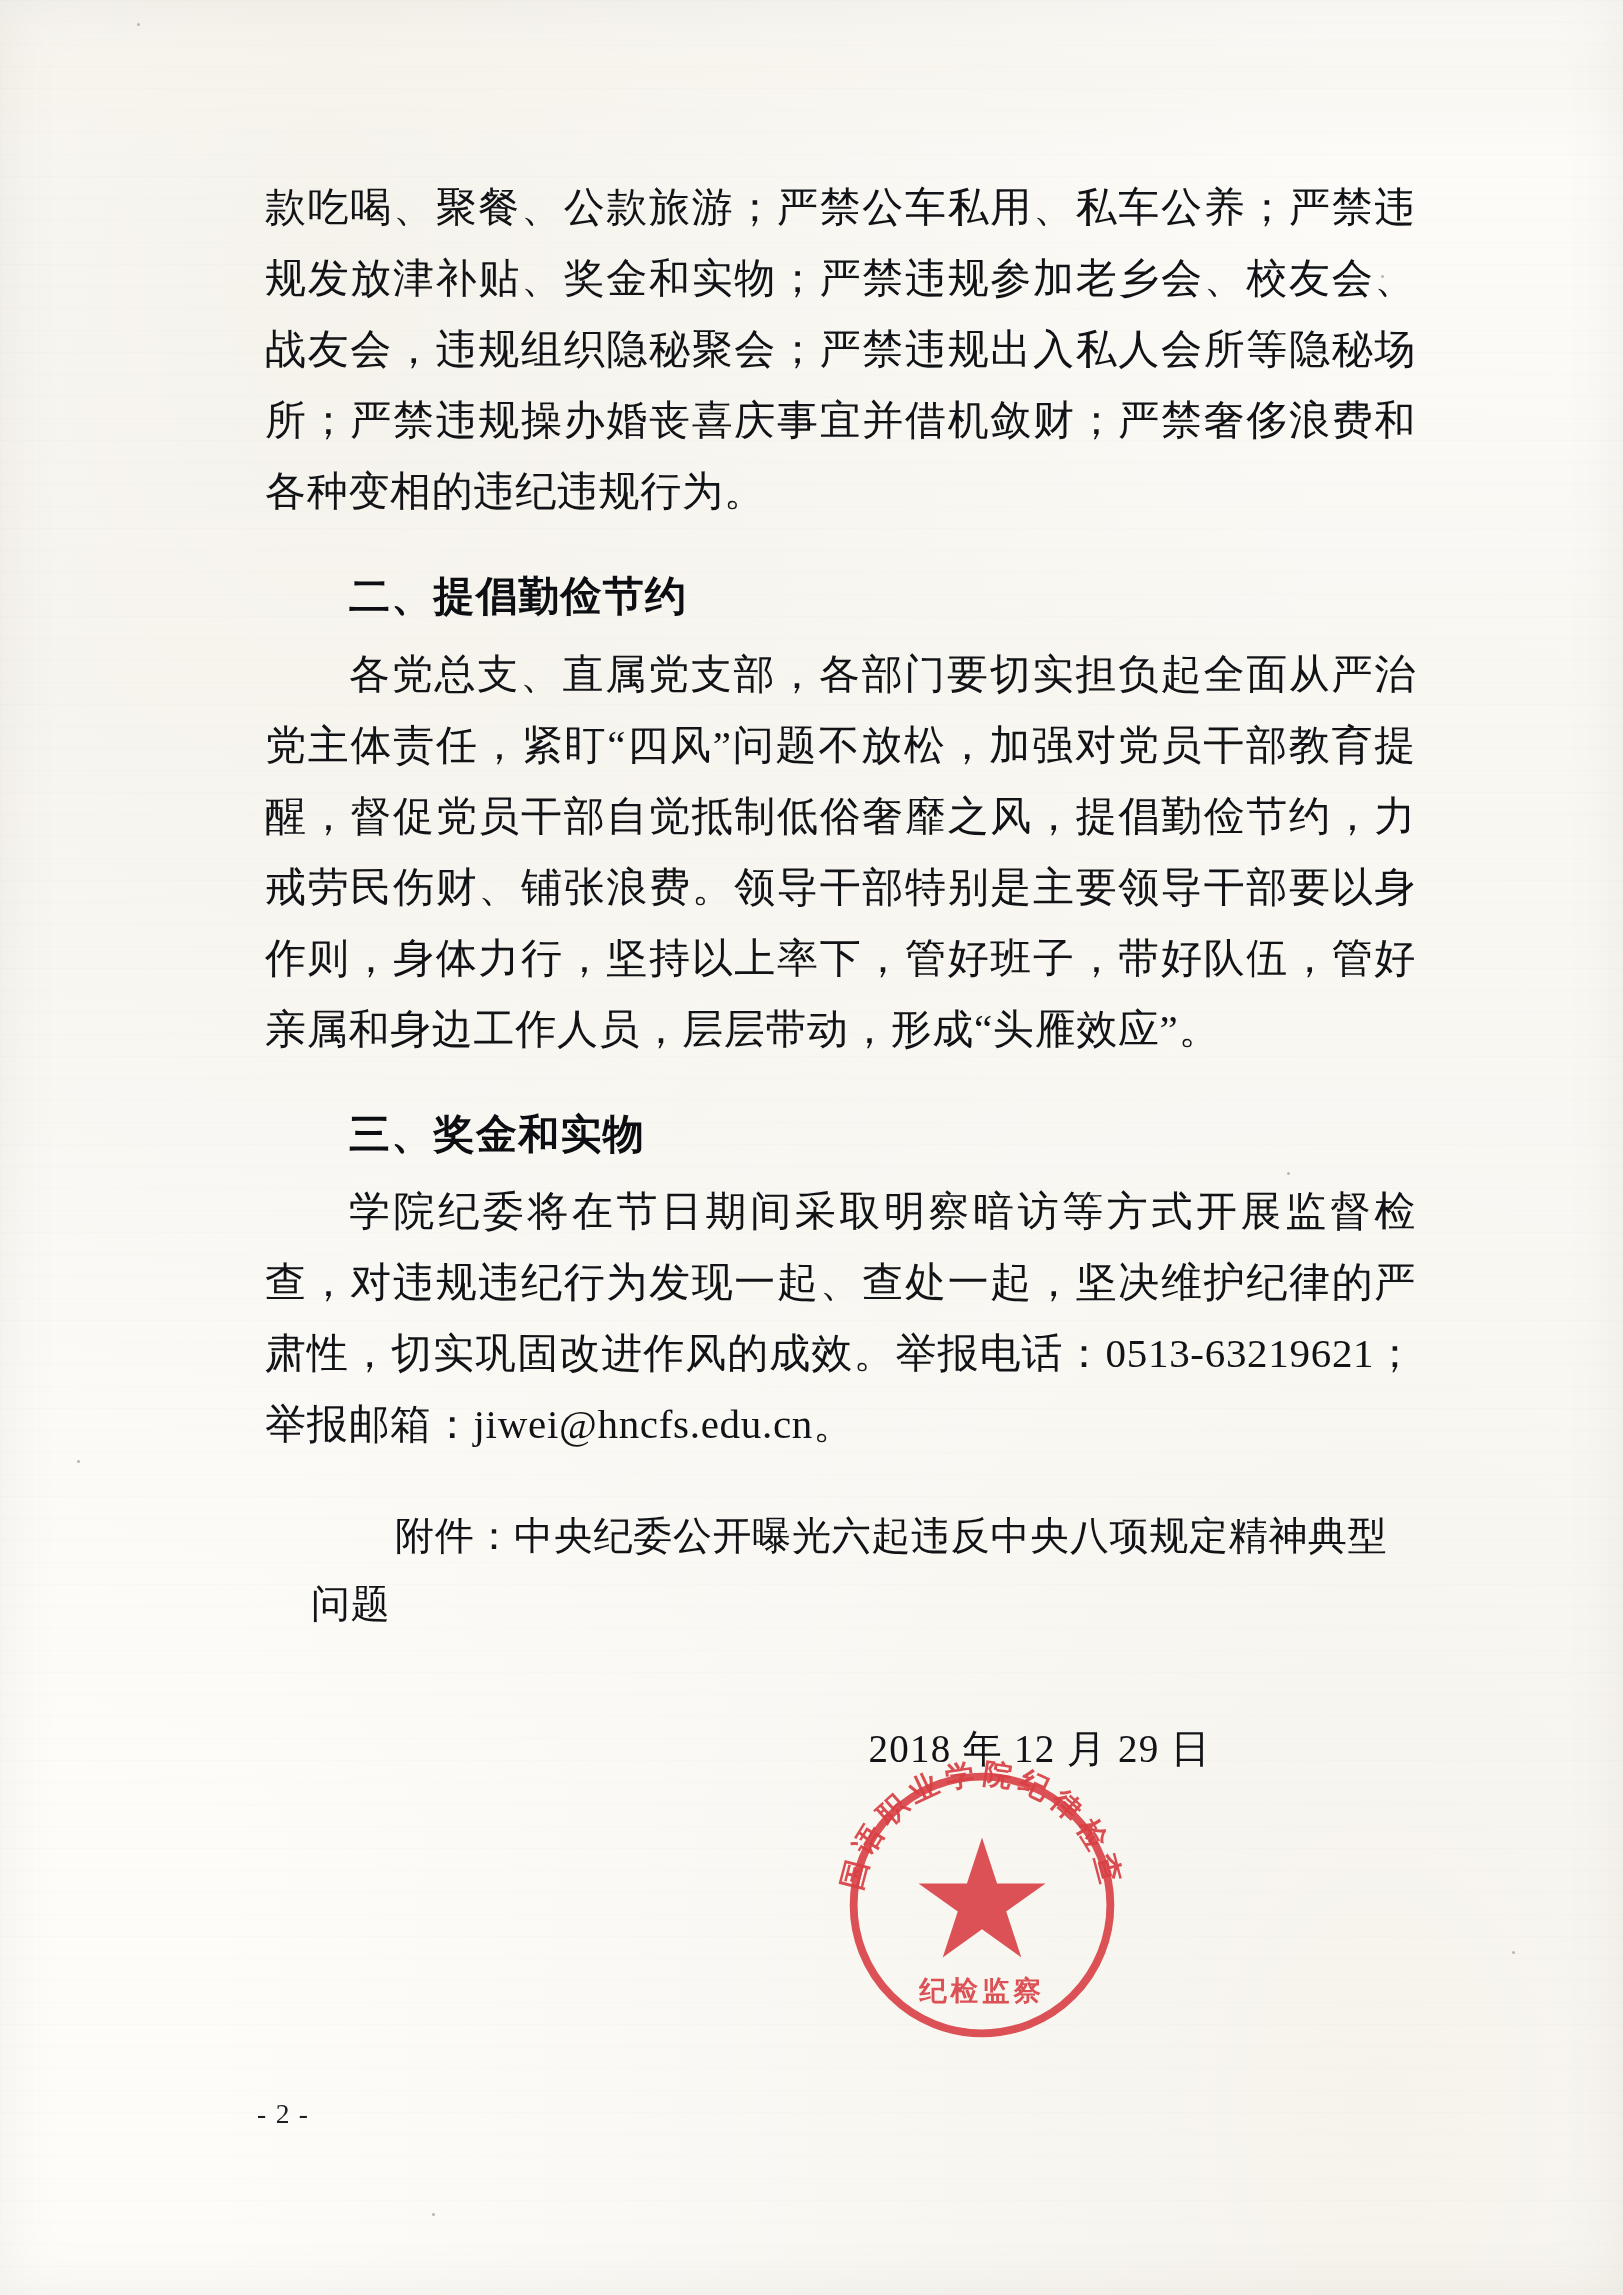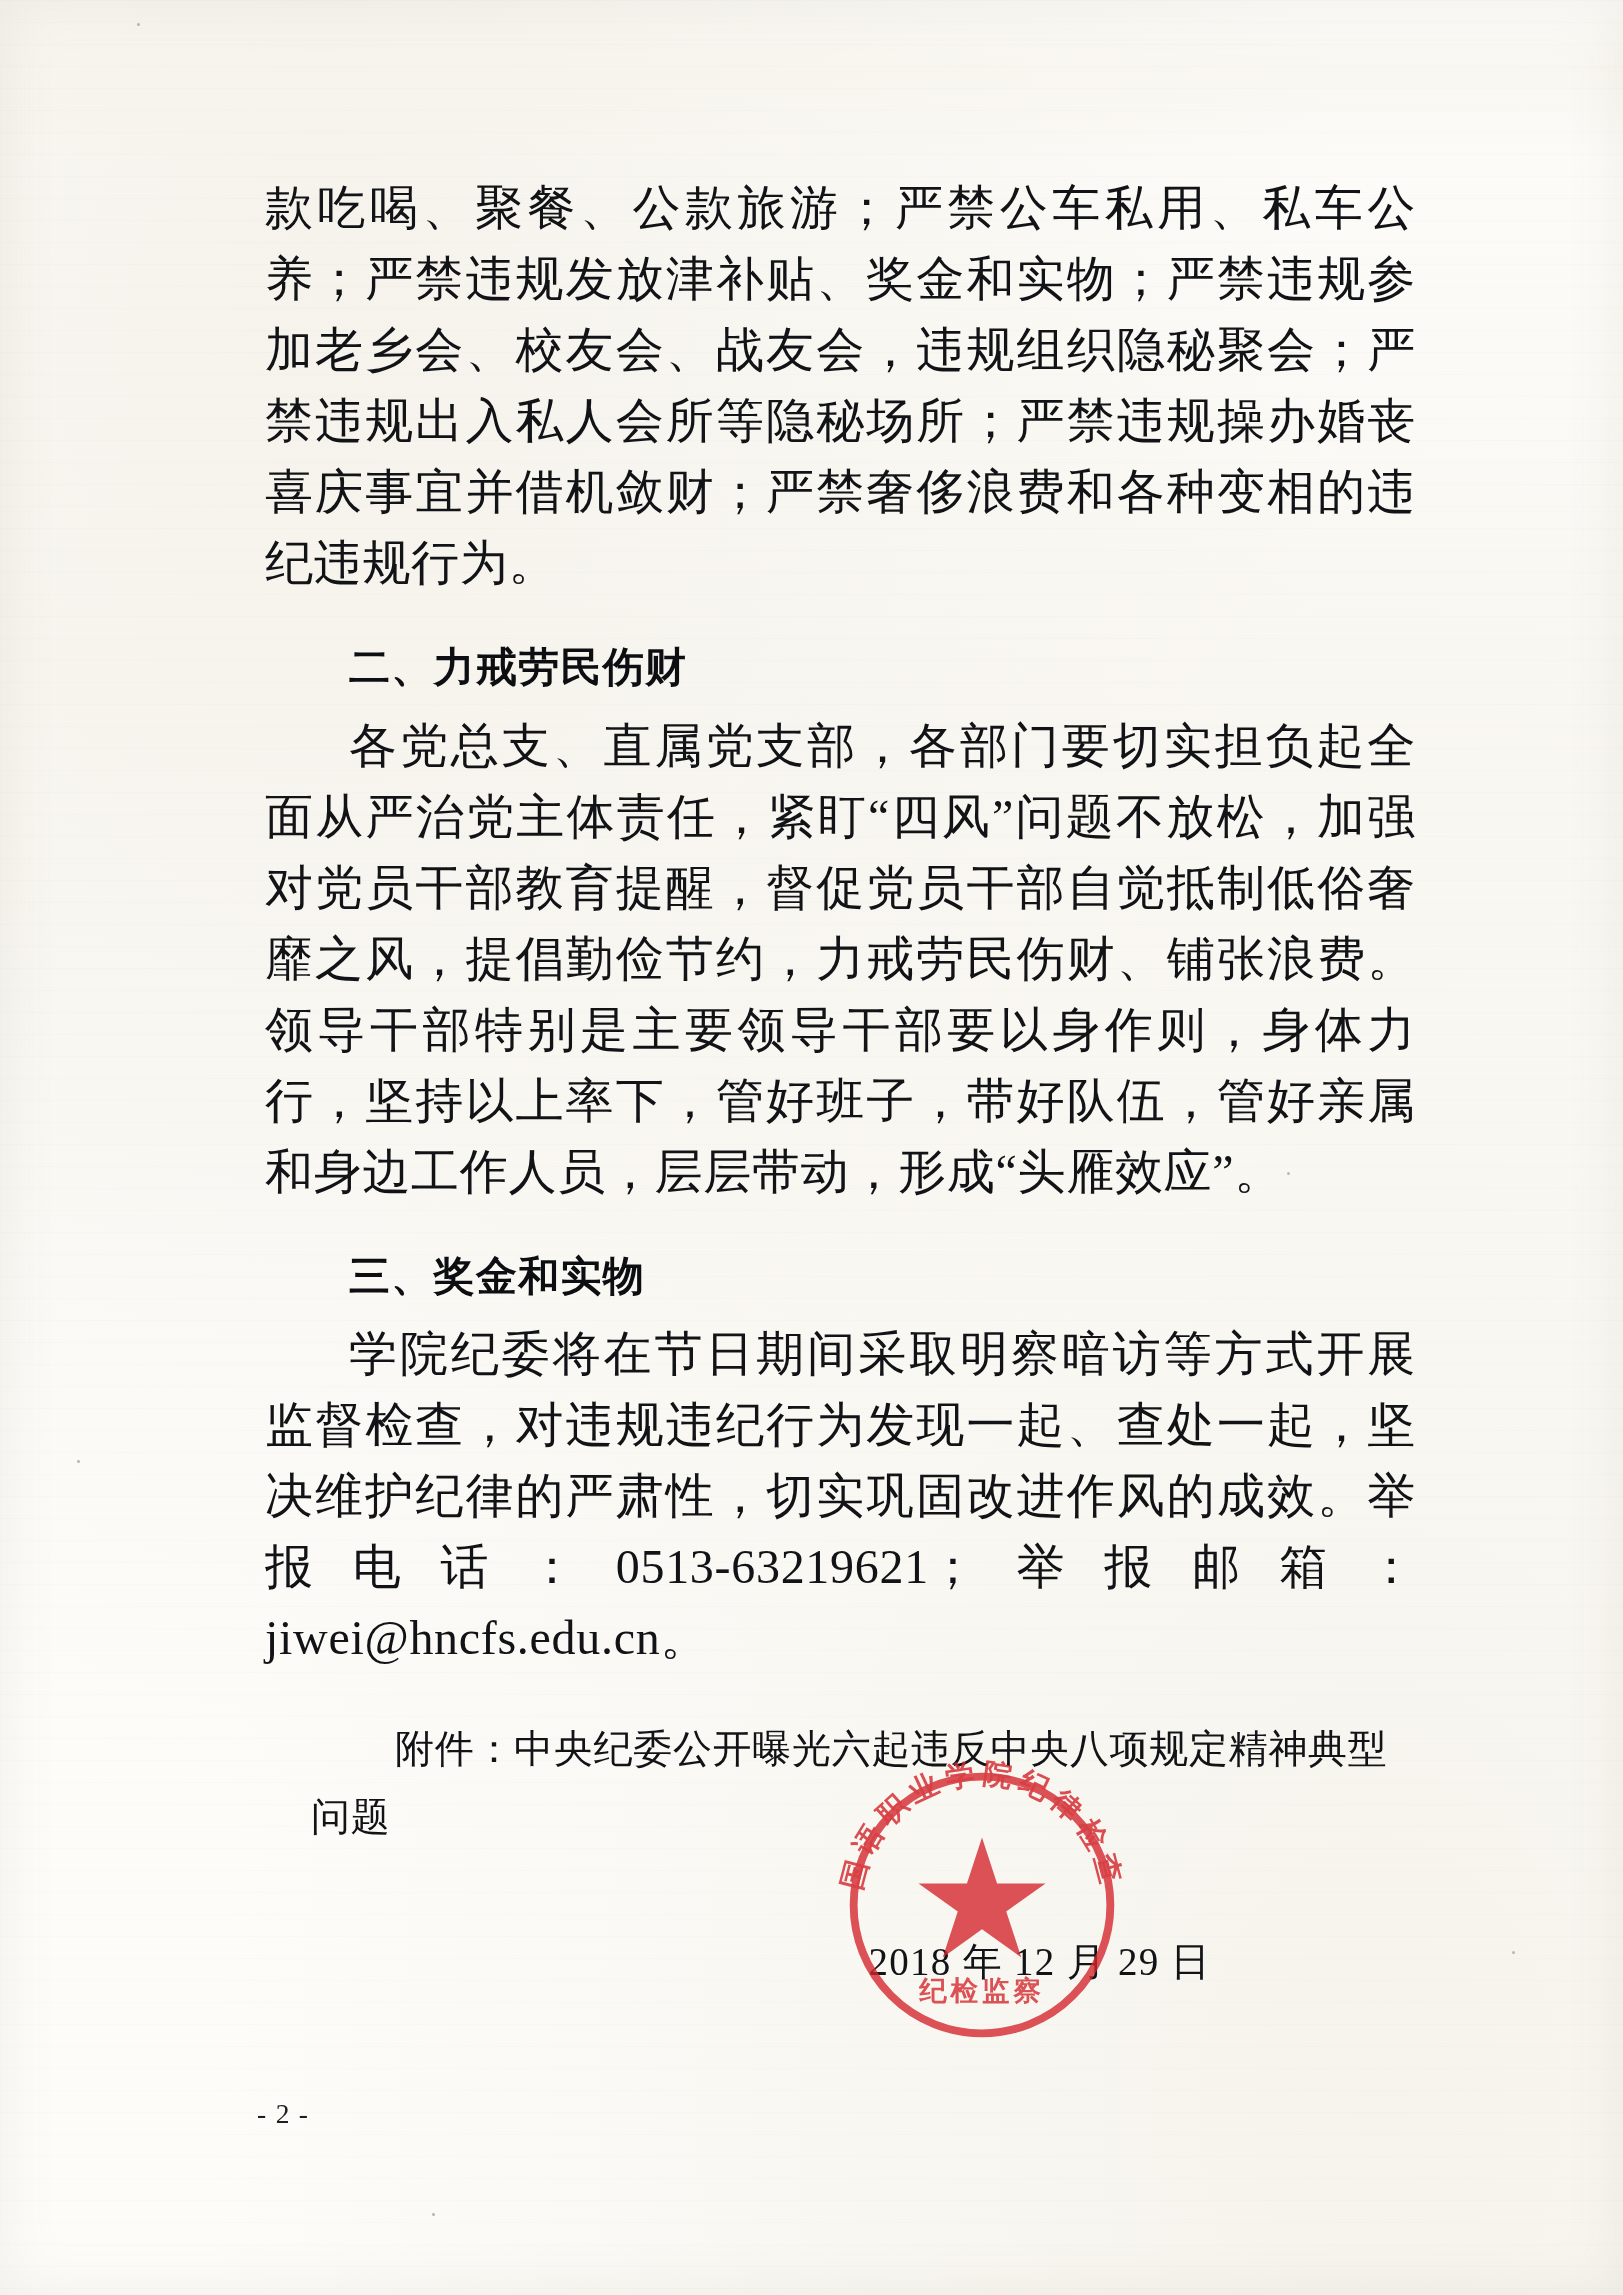--- a/index.html
+++ b/index.html
@@ -48,21 +48,21 @@
   }
 
   .content {
     position: absolute;
     left: 265px;
     top: 172px;
     width: 1151px;
   }
 
   .para {
-    font-size: 48px;
+    font-size: 41px;
     line-height: 71px;
     color: #111317;
     letter-spacing: 0.7px;
     text-align: justify;
     text-justify: inter-ideograph;
     margin: 0 0 0 0;
   }
   .indent {
     text-indent: 84px;
   }
@@ -152,21 +152,21 @@
     <div class="speck" style="left:1512px;top:1951px;width:3.3px;height:3.3px;"></div>
     <div class="speck" style="left:432px;top:2213px;width:2.6px;height:2.6px;"></div>
   </div>
 
   <div class="content">
 
     <p class="para">款吃喝、聚餐、公款旅游；严禁公车私用、私车公养；严禁违规发放津补贴、奖金和实物；严禁违规参加老乡会、校友会、战友会，违规组织隐秘聚会；严禁违规出入私人会所等隐秘场所；严禁违规操办婚丧喜庆事宜并借机敛财；严禁奢侈浪费和各种变相的违纪违规行为。</p>
 
     <div class="block-gap"></div>
 
-    <h2 class="heading">二、力戒劳民伤财</h2>
+    <h2 class="heading">二、提倡勤俭节约</h2>
 
     <p class="para indent">各党总支、直属党支部，各部门要切实担负起全面从严治党主体责任，紧盯“四风”问题不放松，加强对党员干部教育提醒，督促党员干部自觉抵制低俗奢靡之风，提倡勤俭节约，力戒劳民伤财、铺张浪费。领导干部特别是主要领导干部要以身作则，身体力行，坚持以上率下，管好班子，带好队伍，管好亲属和身边工作人员，层层带动，形成“头雁效应”。</p>
 
     <div class="block-gap"></div>
 
     <h2 class="heading">三、奖金和实物</h2>
 
     <p class="para indent">学院纪委将在节日期间采取明察暗访等方式开展监督检查，对违规违纪行为发现一起、查处一起，坚决维护纪律的严肃性，切实巩固改进作风的成效。举报电话：0513-63219621；举报邮箱：jiwei@hncfs.edu.cn。</p>
 
     <p class="attachment">附件：中央纪委公开曝光六起违反中央八项规定精神典型问题</p>

